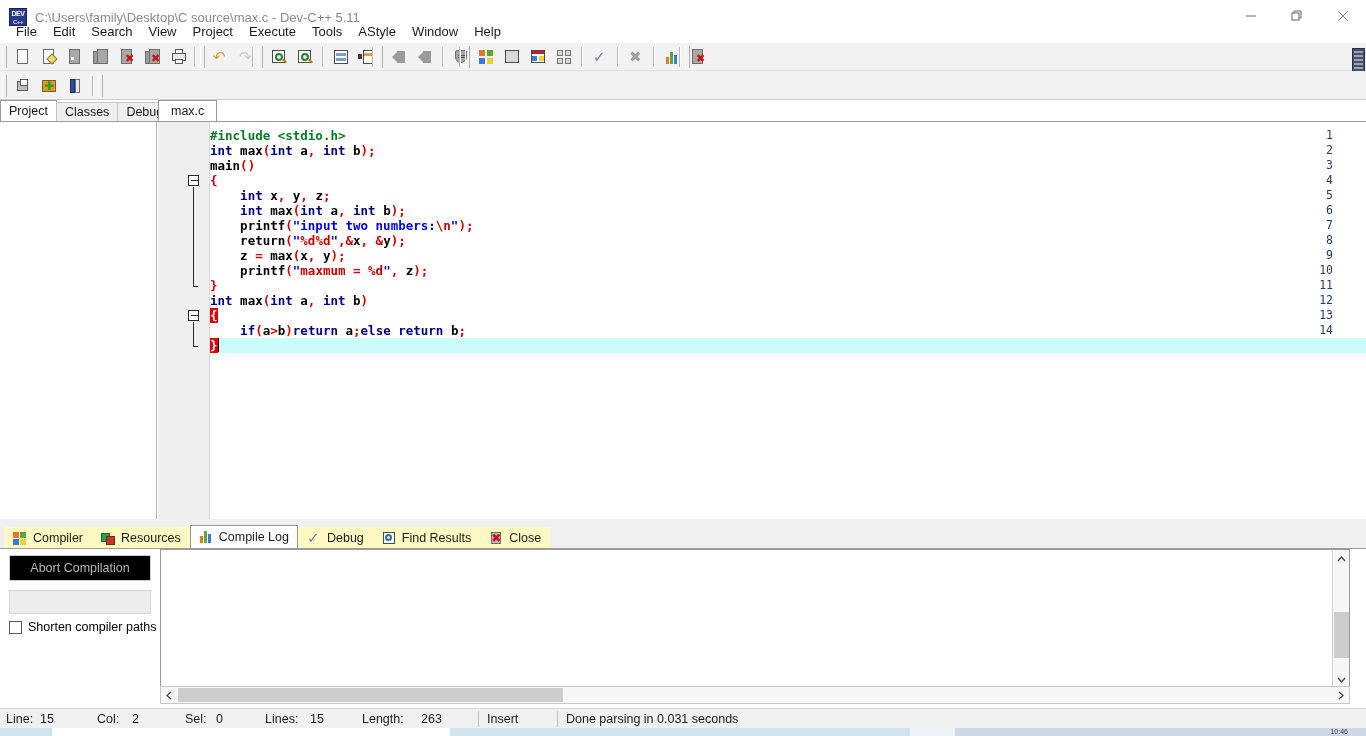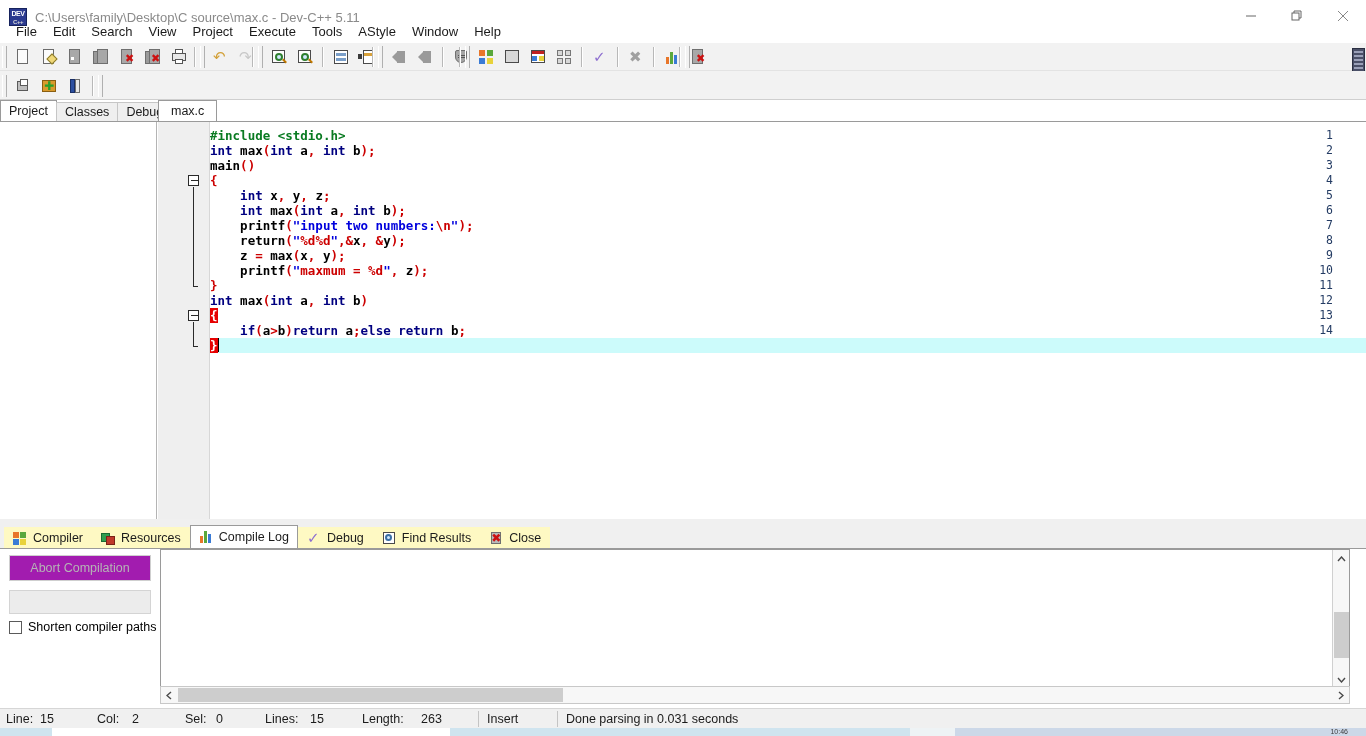--- a/index.html
+++ b/index.html
@@ -144,21 +144,21 @@
   .bp-tabs { position:absolute; left:0; top:6px; height:24px; display:flex; align-items:flex-end; padding-left:4px;}
   .bp-tab {
     height:22px; display:flex; align-items:center; gap:5px; padding:0 8px;
     font-size:12.5px; color:#1b1b1b; background:#fef9c3; border:1px solid transparent;
   }
   .bp-tab.active { background:#ffffff; border:1px solid #9a9a9a; border-bottom-color:#ffffff; height:24px; }
   .bp-body { position:absolute; left:0; top:29px; width:1366px; height:160px; background:#ffffff; border-top:1px solid #9a9a9a; }
 
   .abort-btn {
     position:absolute; left:9px; top:555px; width:142px; height:26px;
-    background:#a21caf; border:1px solid #cfcfcf; color:#b5b5b5;
+    background:#000000; border:1px solid #cfcfcf; color:#b5b5b5;
     font-size:12.5px; text-align:center; line-height:24px;
   }
   .prog-box { position:absolute; left:9px; top:590px; width:142px; height:24px; background:#ececec; border:1px solid #d4d4d4; }
   .chk-row { position:absolute; left:9px; top:620px; display:flex; align-items:center; gap:6px; font-size:12.5px; }
   .chk-box { width:13px; height:13px; background:#fff; border:1px solid #5a5a5a; }
 
   .logpane { position:absolute; left:160px; top:549px; width:1190px; height:140px; background:#ffffff; border:1px solid #9a9a9a; }
   .logtext {
     position:absolute; left:6px; top:4px; right:20px;
     font-family:"DejaVu Sans Mono", monospace; font-size:12.5px; color:#000; line-height:16px; white-space:pre;

